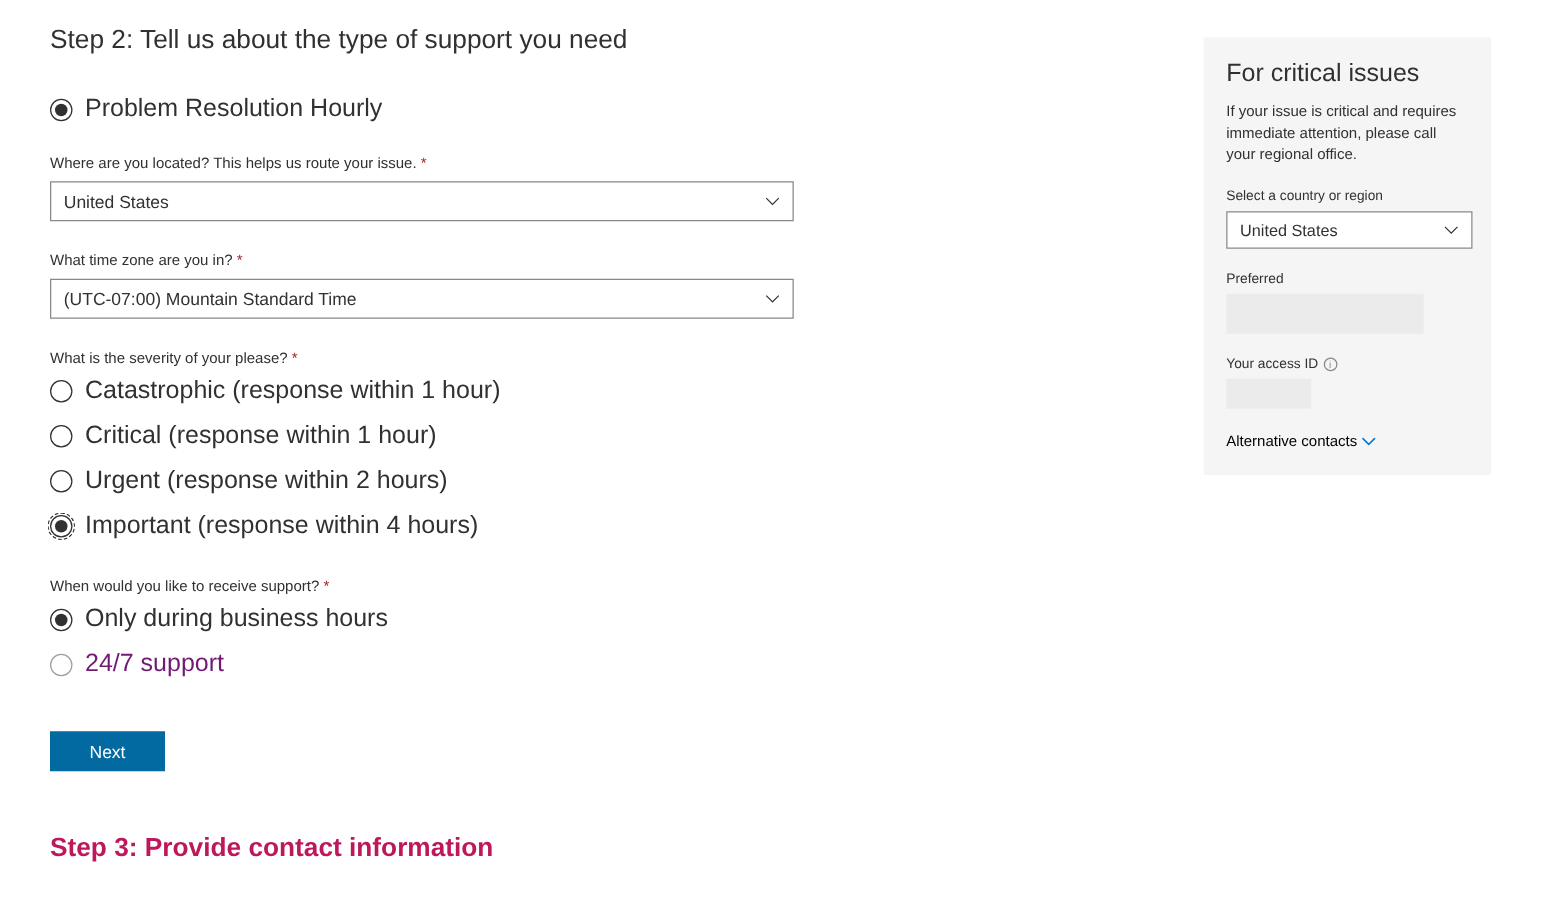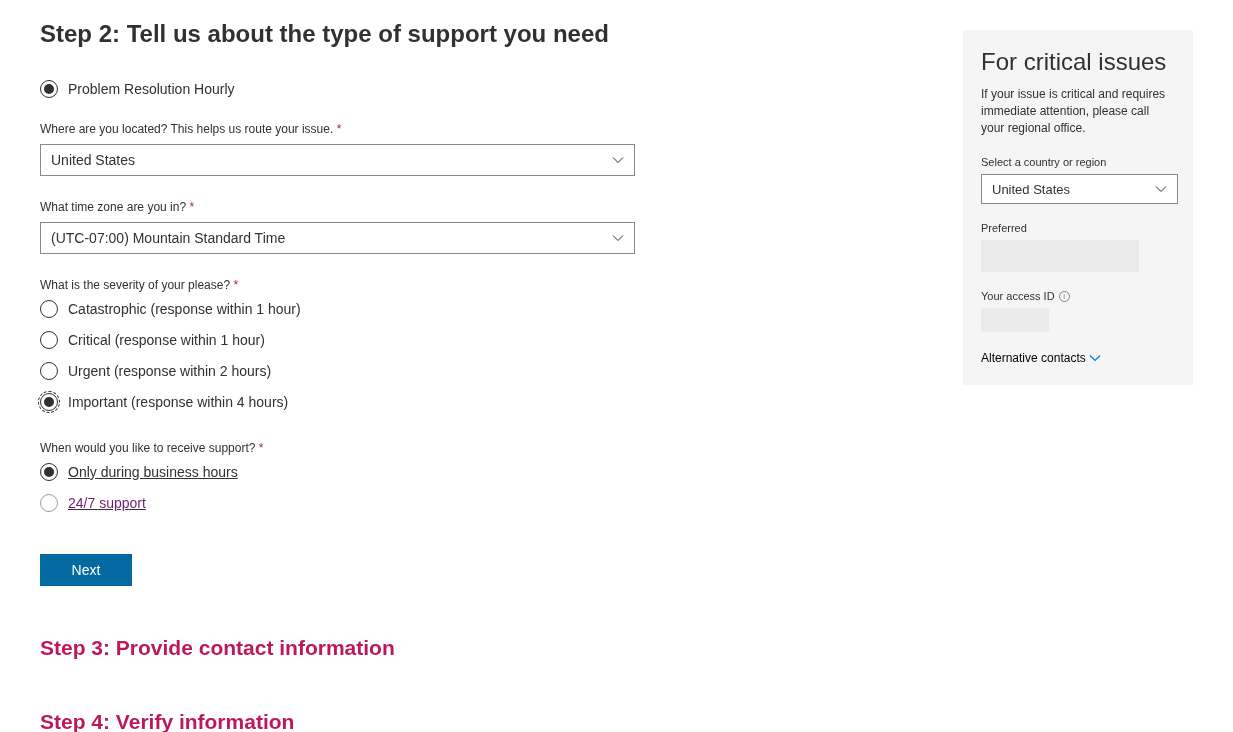--- a/index.html
+++ b/index.html
@@ -17,22 +17,22 @@
       align-items: flex-start;
     }
     .main { flex: 1; max-width: 900px; }
     .sidebar {
       width: 230px;
       background: #f5f5f5;
       padding: 18px 18px 20px 18px;
       margin-top: 10px;
     }
     .step-title {
-      font-size: 24px;
-      font-weight: 700;
+      font-size: 21px;
+      font-weight: 400;
       color: #323130;
       margin-bottom: 32px;
     }
     .step-title-disabled {
       font-size: 21px;
       font-weight: 600;
       color: #be185d;
       margin-top: 50px;
     }
     .field-group { margin-bottom: 24px; }
@@ -67,21 +67,21 @@
       outline: 1px dashed #323130;
       outline-offset: 1px;
     }
     .radio-inner {
       width: 10px;
       height: 10px;
       border-radius: 50%;
       background: #323130;
     }
     .radio-outer.disabled { border-color: #a19f9d; }
-    .radio-label { font-size: 14px; color: #323130; text-align: center; }
+    .radio-label { font-size: 20px; color: #323130; text-align: center; }
     .radio-label.disabled { color: #701a75; }
     .select {
       width: 595px;
       height: 32px;
       border: 1px solid #8a8886;
       background: #fff;
       display: flex;
       align-items: center;
       justify-content: space-between;
       padding: 0 10px;
@@ -112,21 +112,21 @@
       background: #0369a1;
       color: #fff;
       border: none;
       padding: 8px 24px;
       font-size: 14px;
       cursor: pointer;
       margin-top: 18px;
       min-width: 92px;
     }
     .sidebar-title {
-      font-size: 24px;
+      font-size: 20px;
       font-weight: 400;
       color: #323130;
       margin-bottom: 10px;
     }
     .sidebar-text {
       font-size: 12px;
       color: #323130;
       line-height: 1.4;
       margin-bottom: 20px;
     }
@@ -242,21 +242,21 @@
           <span class="radio-label">Important (response within 4 hours)</span>
         </div>
       </div>
     </div>
 
     
     <div class="field-group">
       <label class="field-label">
         <span>When would you like to receive support?</span> <span class="required">*</span>
       </label>
-      <div style="margin-top:8px;text-decoration:underline;">
+      <div style="margin-top:8px;">
         <div class="radio-row">
           <span class="radio-outer selected">
               <span class="radio-inner"></span>
             </span>
           <span class="radio-label">Only during business hours</span>
         </div>
         <div class="radio-row">
           <span class="radio-outer disabled"></span>
           <span class="radio-label disabled">24/7 support</span>
         </div>

